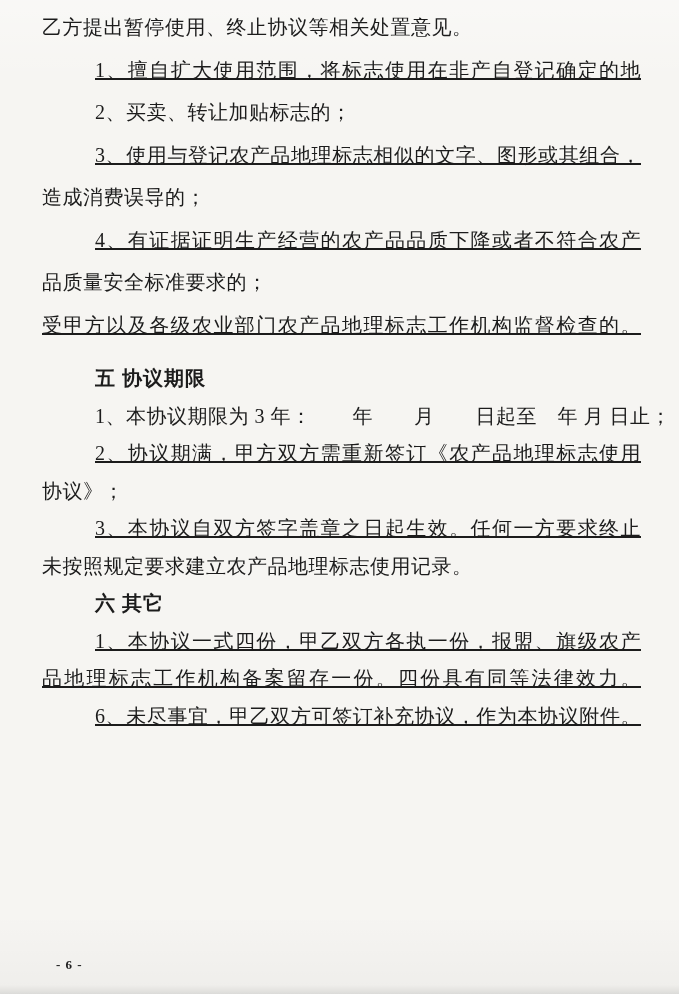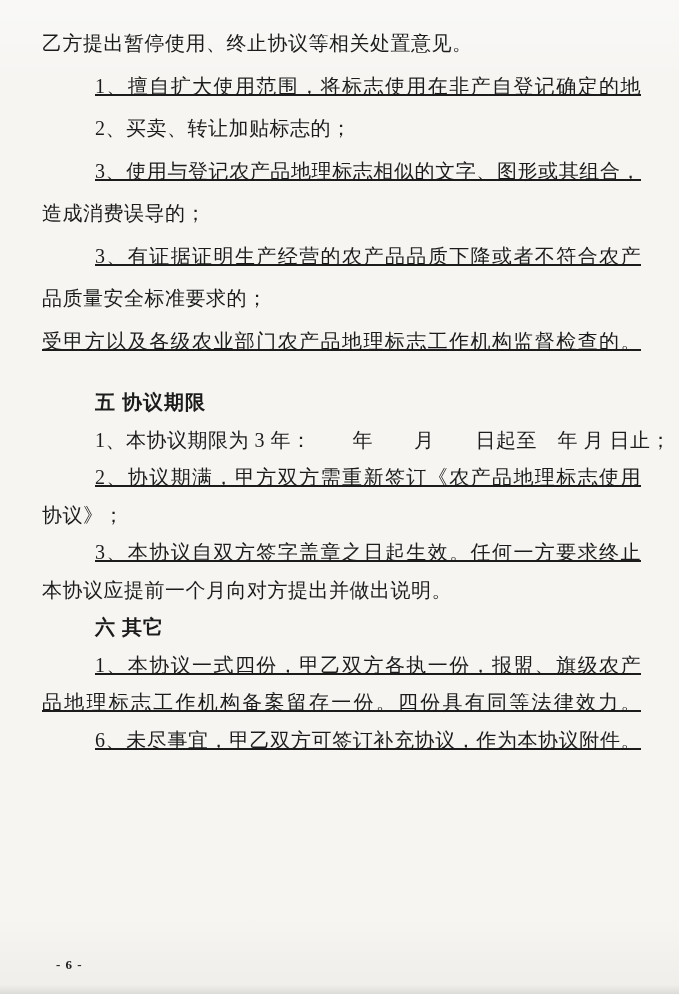--- a/index.html
+++ b/index.html
@@ -30,23 +30,23 @@
     background: linear-gradient(180deg, rgba(0,0,0,0.0), rgba(0,0,0,0.08));
     pointer-events: none;
   }
   .text-body {
     position: absolute;
     top: 0;
     left: 42px;
     right: 38px;
   }
   .section { display: block; }
-  .sec-a { padding-top: 22px; }
+  .sec-a { padding-top: 6px; }
   .sec-a .line { line-height: 42.5px; }
-  .sec-b { margin-top: 22px; }
+  .sec-b { margin-top: 14px; }
   .sec-b .line { line-height: 37.5px; }
   .line {
     font-size: 20px;
     letter-spacing: 0.5px;
     white-space: nowrap;
     text-rendering: optimizeLegibility;
   }
   .line.indent { padding-left: 53px; }
   .line.bold { font-weight: bold; letter-spacing: 1px; }
   
@@ -71,31 +71,31 @@
 <body>
 
 <div class="scan-page" style="background-color: rgb(246, 245, 242); color: rgb(28, 28, 28);">
   <div class="text-body">
     <div class="section sec-a">
         <div class="line">乙方提出暂停使用、终止协议等相关处置意见。</div>
         <div class="line indent fill">1、擅自扩大使用范围，将标志使用在非产自登记确定的地</div>
         <div class="line indent">2、买卖、转让加贴标志的；</div>
         <div class="line indent fill">3、使用与登记农产品地理标志相似的文字、图形或其组合，</div>
         <div class="line">造成消费误导的；</div>
-        <div class="line indent fill">3、有证据证明生产经营的农产品品质下降或者不符合农产</div>
+        <div class="line indent fill">4、有证据证明生产经营的农产品品质下降或者不符合农产</div>
         <div class="line">品质量安全标准要求的；</div>
         <div class="line fill">受甲方以及各级农业部门农产品地理标志工作机构监督检查的。</div>
       </div>
     <div class="section sec-b">
         <div class="line indent bold">五 协议期限</div>
         <div class="line indent">1、本协议期限为 3 年：　　年　　月　　日起至　年 月 日止；</div>
         <div class="line indent fill">2、协议期满，甲方双方需重新签订《农产品地理标志使用</div>
         <div class="line">协议》；</div>
         <div class="line indent fill">3、本协议自双方签字盖章之日起生效。任何一方要求终止</div>
-        <div class="line">本协议应提前一个月向对方提出并做出说明。</div>
+        <div class="line">未按照规定要求建立农产品地理标志使用记录。</div>
         <div class="line indent bold">六 其它</div>
         <div class="line indent fill">1、本协议一式四份，甲乙双方各执一份，报盟、旗级农产</div>
         <div class="line fill">品地理标志工作机构备案留存一份。四份具有同等法律效力。</div>
         <div class="line indent fill">6、未尽事宜，甲乙双方可签订补充协议，作为本协议附件。</div>
       </div>
   </div>
   <div class="page-footer">- 6 -</div>
 </div>
 
 </body></html>

